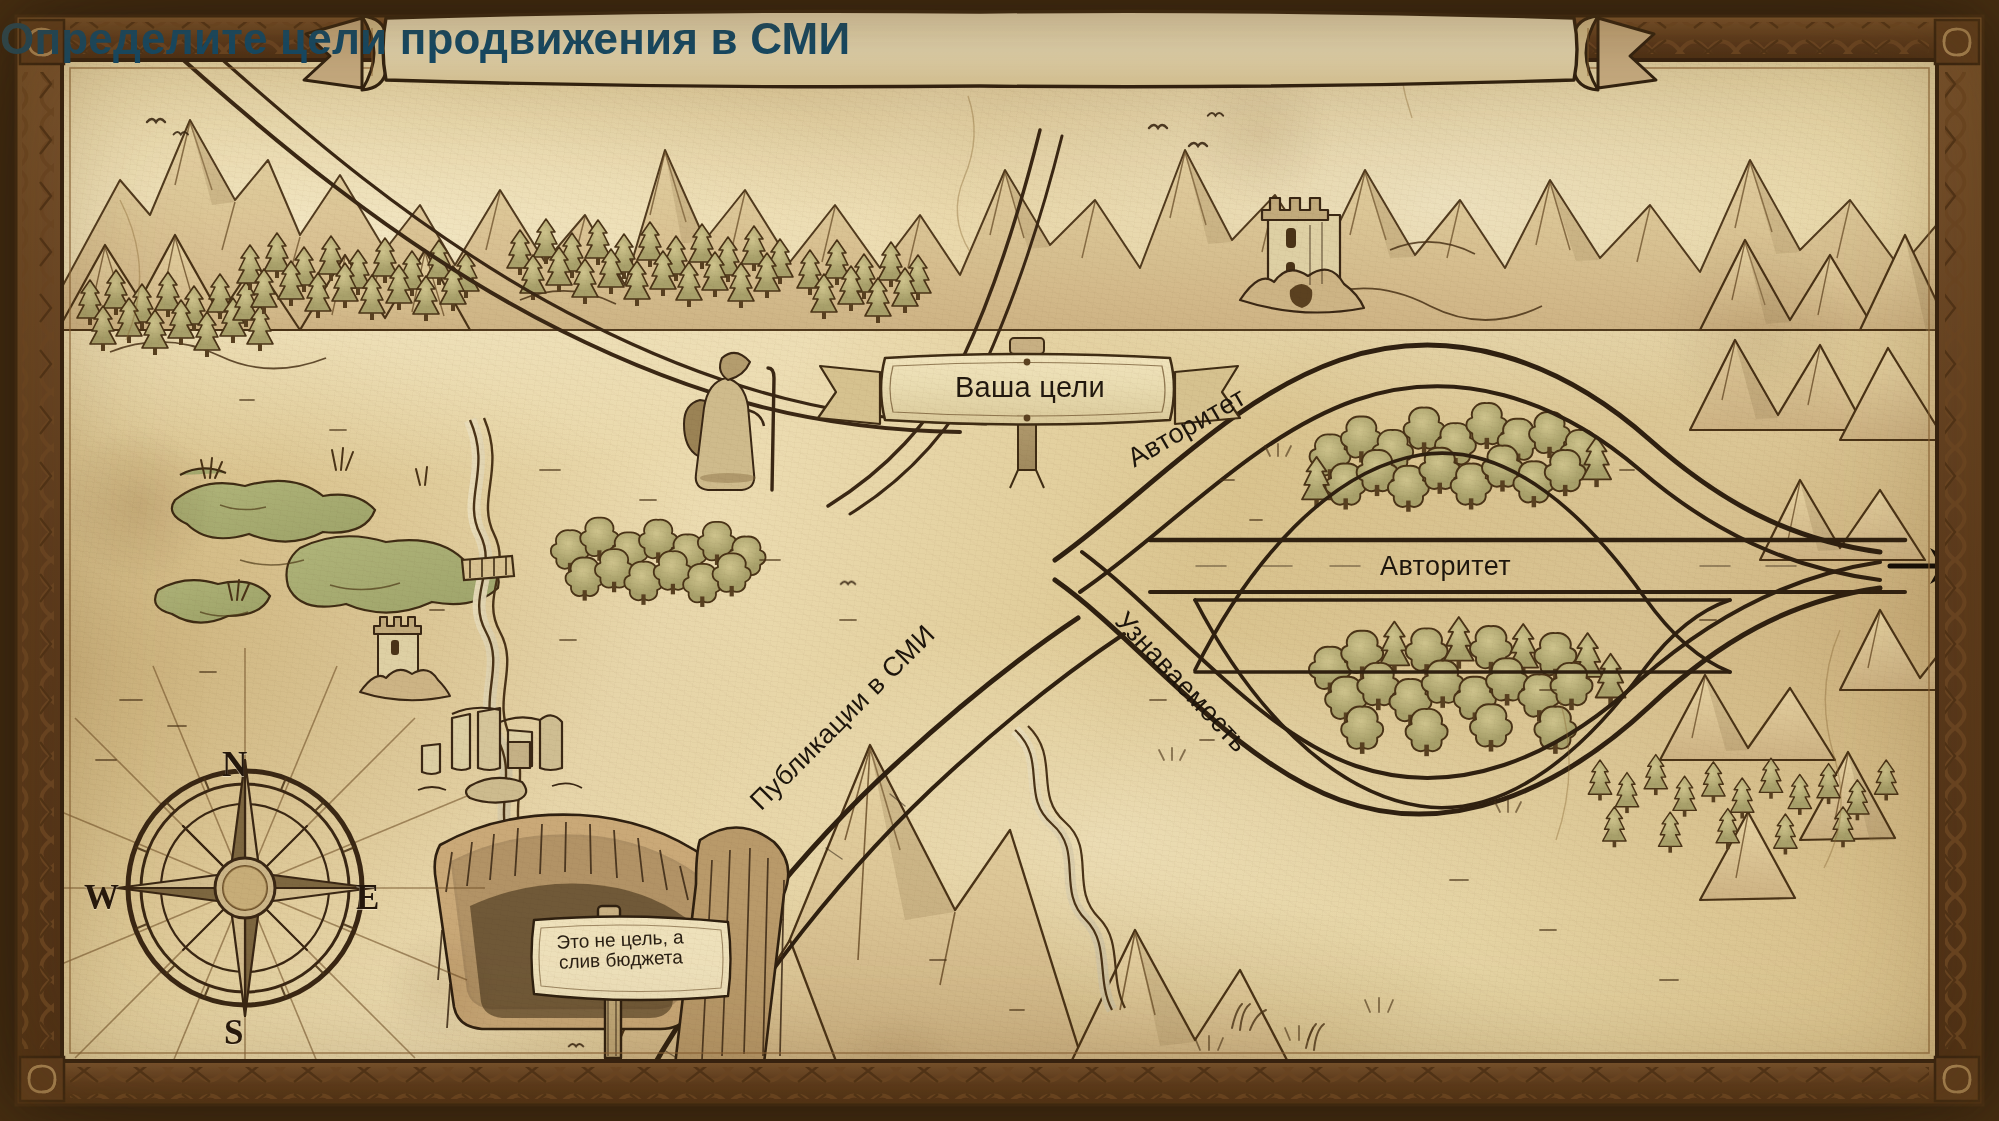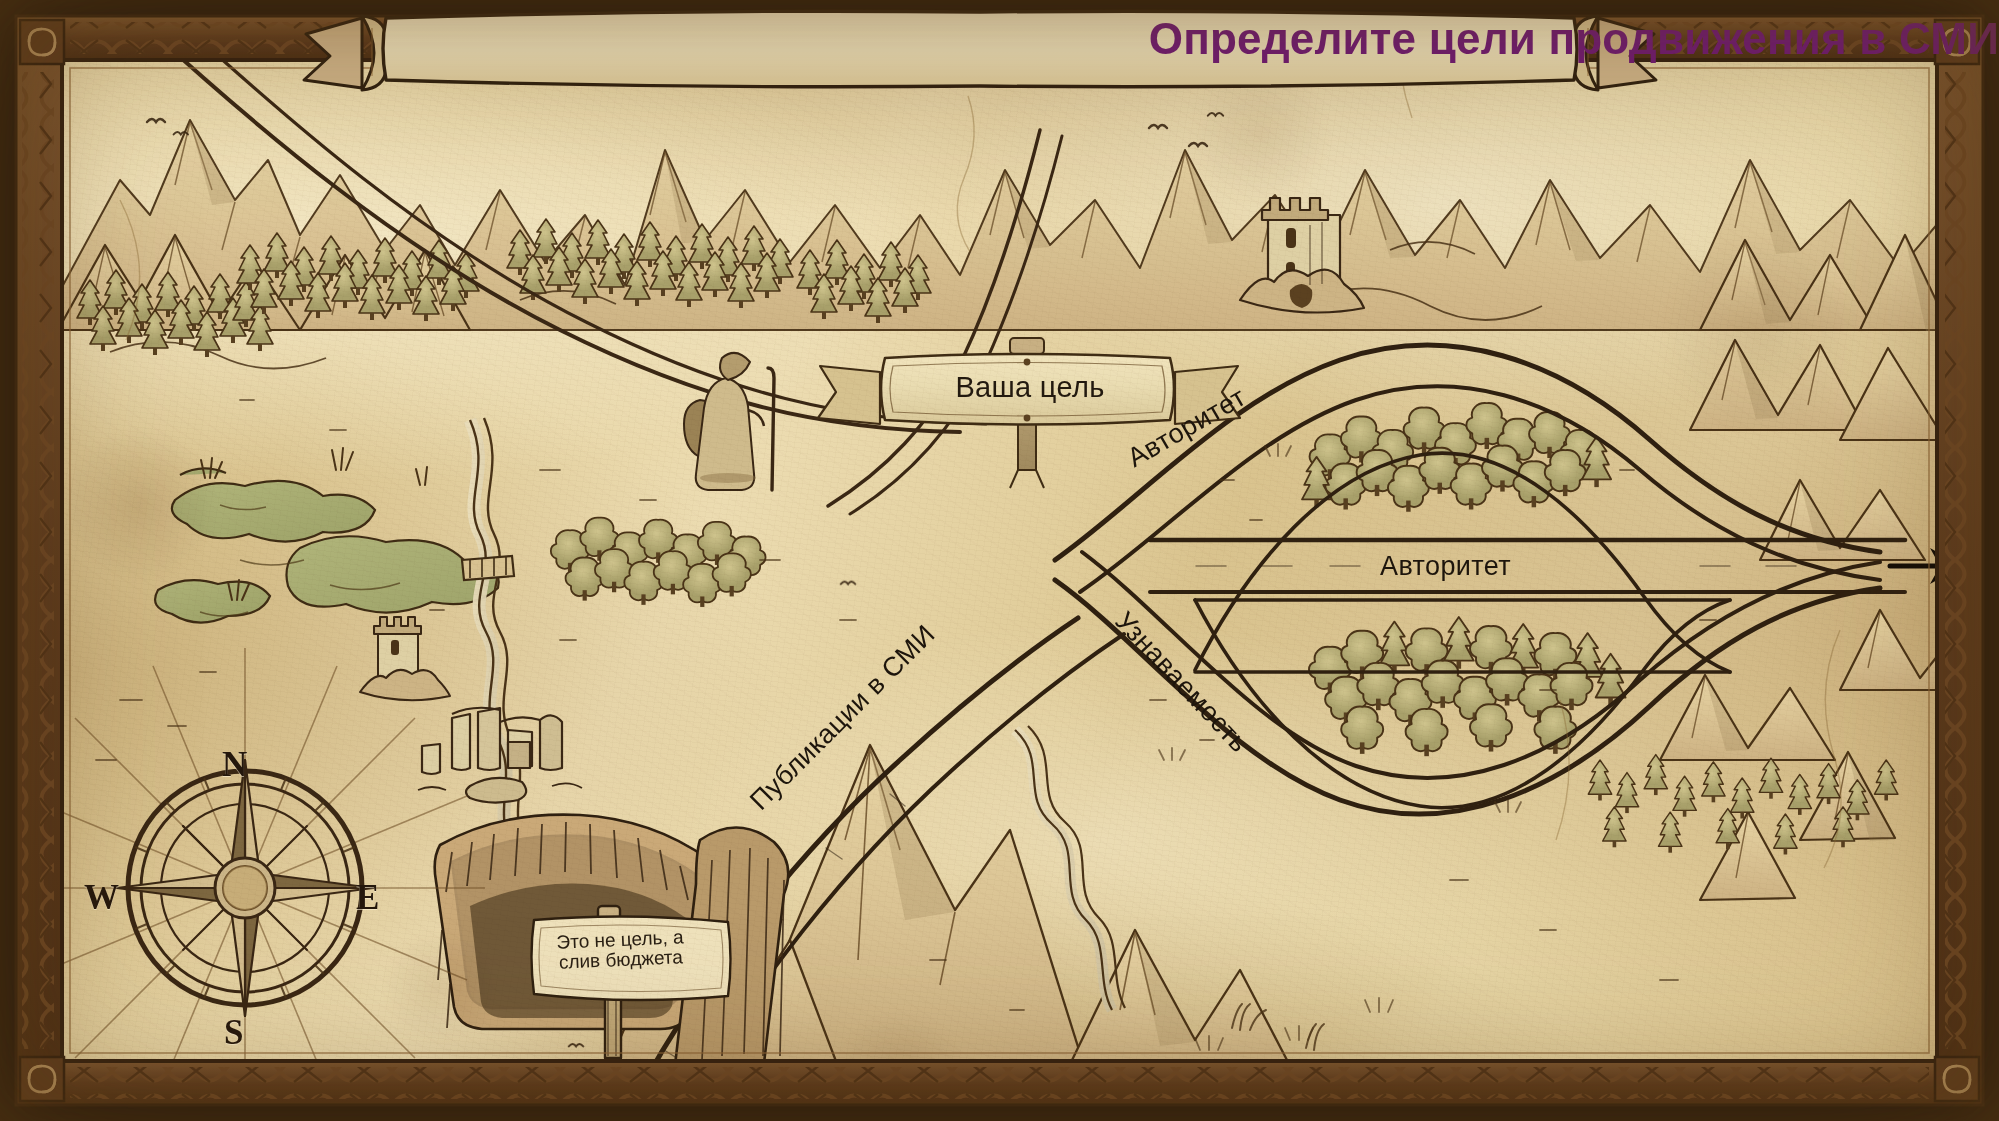--- a/index.html
+++ b/index.html
@@ -34,22 +34,22 @@
        radial-gradient(circle 110px at 63% 12%, rgba(130,90,40,.18), transparent 66%),
        radial-gradient(circle 100px at 45% 96%, rgba(120,80,35,.20), transparent 66%);
   }
   .mapsvg{position:absolute;inset:0;}
 
   
   .frame{position:absolute;inset:0;pointer-events:none;}
 
   
   .title-banner{position:absolute;left:300px;top:8px;width:1360px;height:88px;}
-  .title-text{position:absolute;left:0;right:0;top:14px;text-align:right;
-     font-size:44px;font-weight:700;color:#701a75;letter-spacing:.2px;
+  .title-text{position:absolute;left:0;right:0;top:14px;text-align:left;
+     font-size:44px;font-weight:700;color:#0c4a6e;letter-spacing:.2px;
      font-family:"Liberation Sans",sans-serif;white-space:nowrap;}
 
   
   .goal-sign-text{position:absolute;left:905px;top:371px;width:250px;text-align:center;
      font-size:29px;color:#22190f;font-weight:400;letter-spacing:.3px;}
 
   .road-label{position:absolute;font-size:27px;color:#1d150c;white-space:nowrap;
      font-weight:400;letter-spacing:.4px;}
   #lbl-authority{left:1130px;top:445px;transform:rotate(-30deg);transform-origin:left center;}
   #lbl-loyalty {left:1380px;top:551px;}
@@ -690,21 +690,21 @@
     <path d="M62,8 q22,2 24,20 l0,34 q-2,18 -24,20 q12,-20 12,-37 q0,-17 -12,-37 Z" fill="#d9c493" stroke="#2f2010" stroke-width="3" stroke-linejoin="round"></path>
     <path d="M1298,8 q-22,2 -24,20 l0,34 q2,18 24,20 q-12,-20 -12,-37 q0,-17 12,-37 Z" fill="#d9c493" stroke="#2f2010" stroke-width="3" stroke-linejoin="round"></path>
 
     <path d="M86,10 q300,-9 594,-6 q294,-3 594,6 q6,32 0,62 q-300,9 -594,6 q-294,3 -594,-6 q-6,-32 0,-62 Z" fill="url(#bannerG)" stroke="#2f2010" stroke-width="3.4" stroke-linejoin="round"></path>
     <g stroke="#8a6334" stroke-width="1.4" fill="none" opacity=".6">
       <path d="M72,20 l0,48 M1288,20 l0,48"></path>
     </g>
   </svg>
   <div class="title-text">Определите цели продвижения в СМИ</div>
 
-  <div class="goal-sign-text">Ваша цель</div>
+  <div class="goal-sign-text">Ваша цели</div>
 
   <div class="road-label" id="lbl-authority">Авторитет</div>
   <div class="road-label" id="lbl-loyalty">Авторитет</div>
   <div class="road-label" id="lbl-recognition">Узнаваемость</div>
   <div class="road-label" id="lbl-publications">Публикации в СМИ</div>
 
   <div class="cave-sign-text">
     <span>Это не цель, а</span><br>
     <span>слив бюджета</span>
   </div>

